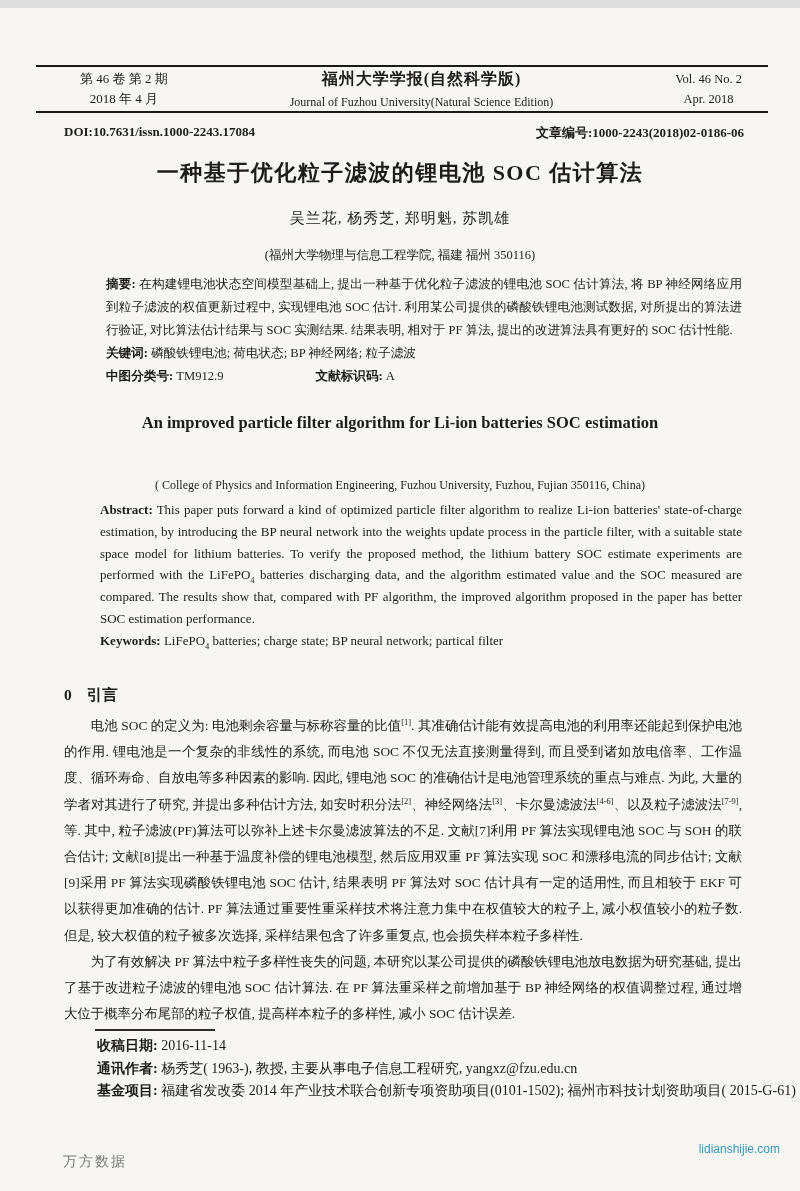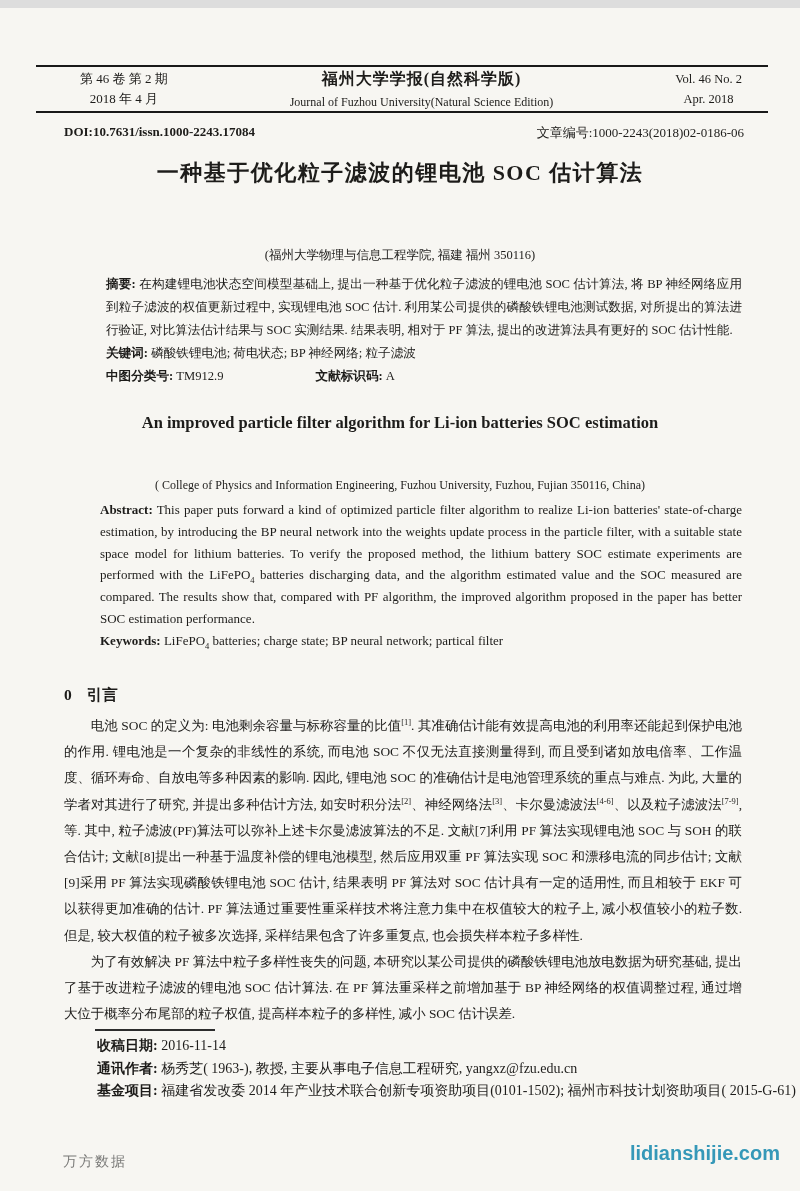--- a/index.html
+++ b/index.html
@@ -16,21 +16,21 @@
     display:flex; justify-content:space-between; align-items:flex-start; }
   .h-left { font-size:13px; line-height:20px; text-align:center; white-space:nowrap; }
   .h-center { text-align:center; }
   .h-center .cn { font-size:16px; font-weight:bold; letter-spacing:1px; }
   .h-center .en { font-size:12px; margin-top:5px; }
   .h-right { font-size:12.5px; line-height:20px; text-align:center; white-space:nowrap; }
 
   .meta-row { position:absolute; top:116px; left:64px; right:56px;
     display:flex; justify-content:space-between; font-size:13px; }
   .meta-row .lbl { font-weight:bold; }
-  .meta-row .val { font-weight:normal; }
+  .meta-row .val { font-weight:bold; }
 
   .title-cn { position:absolute; top:150px; left:0; right:0; text-align:center;
     font-size:22px; font-weight:bold; letter-spacing:1.5px; }
   .authors-cn { position:absolute; top:201px; left:0; right:0; text-align:center;
     font-size:15px; letter-spacing:1px; }
   .affil-cn { position:absolute; top:239px; left:0; right:0; text-align:center; font-size:12.5px; }
 
   .abstract-cn { position:absolute; top:265px; left:106px; width:636px;
     font-size:12.6px; line-height:23px; text-align:justify; }
   .abstract-cn p { margin:0; }
@@ -57,22 +57,22 @@
   sup { font-size:8.5px; line-height:0; }
   sub { font-size:8.5px; line-height:0; }
 
   .fn-divider { position:absolute; top:1021px; left:95px; width:120px; height:1.5px; background:#2c2c2c; }
   .footnotes { position:absolute; top:1027px; left:97px; right:40px;
     font-size:14px; line-height:22.5px; white-space:nowrap; }
   .footnotes .fn-label { font-weight:bold; }
 
   .wm-left { position:absolute; top:1145px; left:63px; font-size:14px;
     color:#7a7a78; letter-spacing:2px;text-align:center; }
-  .wm-right { position:absolute; top:1134px; right:20px; font-size:20px;
-    font-family:"Liberation Sans","DejaVu Sans",sans-serif; font-weight:bold; }
+  .wm-right { position:absolute; top:1134px; right:20px; font-size:12px;
+    font-family:"Liberation Sans","DejaVu Sans",sans-serif; font-weight:normal; }
 </style>
 </head>
 <body>
 
 <div class="page" style="background: rgb(247, 246, 242);">
 
   <div class="rule top"></div>
 
   <div class="header">
     <div class="h-left">
@@ -90,20 +90,21 @@
   </div>
 
   <div class="rule bottom"></div>
 
   <div class="meta-row">
     <span class="lbl">DOI:10.7631/issn.1000-2243.17084</span>
     <span class="val">文章编号:1000-2243(2018)02-0186-06</span>
   </div>
 
   <h1 class="title-cn" style="margin:0;">一种基于优化粒子滤波的锂电池 SOC 估计算法</h1>
+  <div class="authors-cn">吴兰花, 杨秀芝, 郑明魁, 苏凯雄</div>
   <div class="affil-cn">(福州大学物理与信息工程学院, 福建 福州  350116)</div>
 
   <div class="abstract-cn">
     <p><span class="b">摘要:</span><span> 在构建锂电池状态空间模型基础上, 提出一种基于优化粒子滤波的锂电池 SOC 估计算法, 将 BP 神经网络应用到粒子滤波的权值更新过程中, 实现锂电池 SOC 估计. 利用某公司提供的磷酸铁锂电池测试数据, 对所提出的算法进行验证, 对比算法估计结果与 SOC 实测结果. 结果表明, 相对于 PF 算法, 提出的改进算法具有更好的 SOC 估计性能.</span></p>
     <p><span class="b">关键词:</span><span> 磷酸铁锂电池; 荷电状态; BP 神经网络; 粒子滤波</span></p>
     <p><span class="b">中图分类号:</span><span> TM912.9</span><span class="b clc-gap">文献标识码:</span><span> A</span></p>
   </div>
 
   <h2 class="title-en" style="margin:0;">An improved particle filter algorithm for Li-ion batteries SOC estimation</h2>
   <div class="affil-en">( College of Physics and Information Engineering, Fuzhou University, Fuzhou, Fujian 350116, China)</div>

